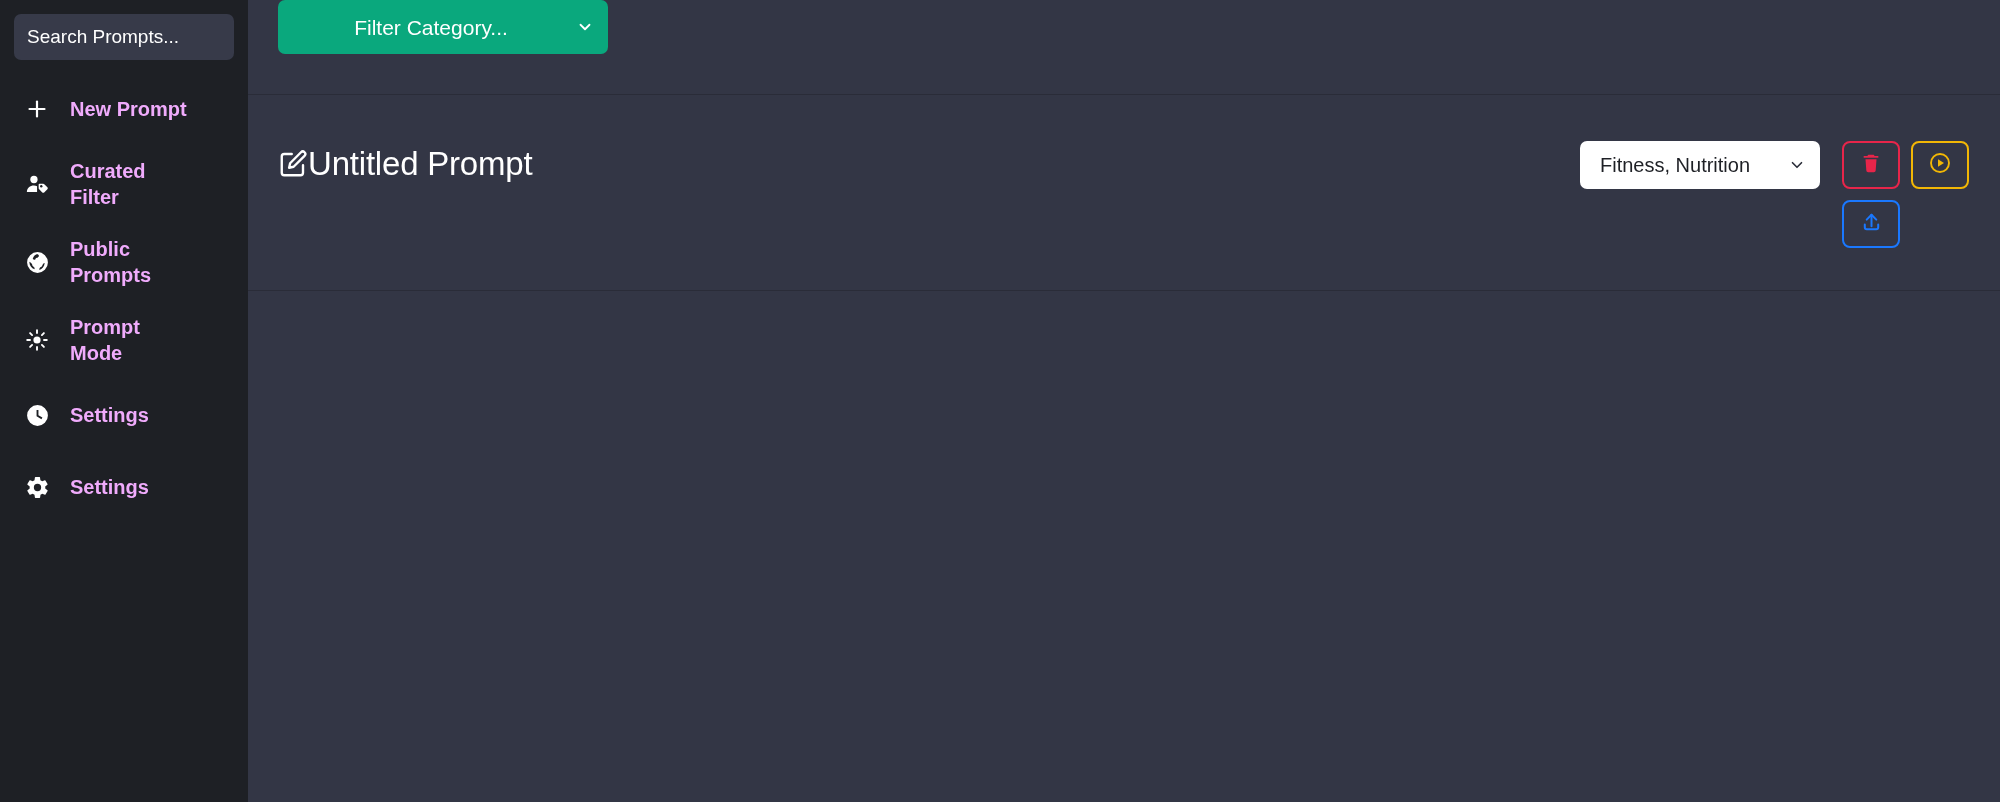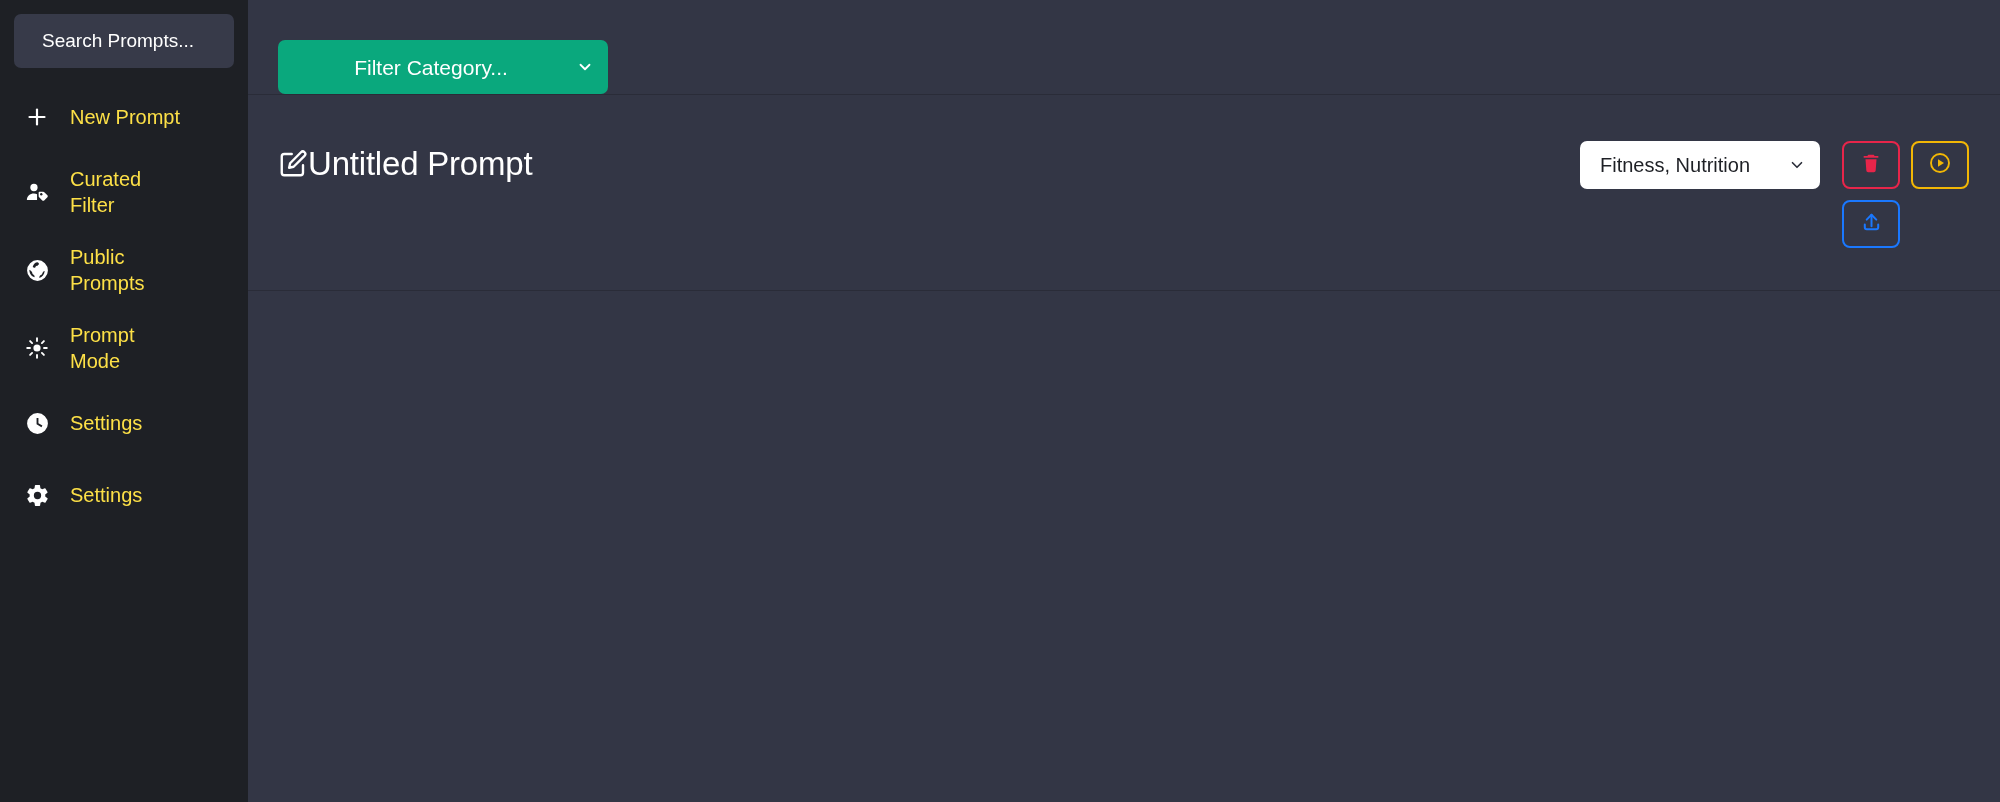--- a/index.html
+++ b/index.html
@@ -29,28 +29,28 @@
     padding-top: 14px;
     position: relative;
   }
 
   .search-wrap {
     padding: 0 14px;
     margin-bottom: 26px;
   }
   .search-input {
     width: 100%;
-    height: 54px;
+    height: 46px;
     background: #373a49;
     border: none;
     border-radius: 7px;
     color: #ffffff;
     font-family: "Liberation Sans", sans-serif;
     font-size: 19px;
-    padding: 0 28px;
+    padding: 0 13px;
     outline: none;
   }
   .search-input::placeholder { color: #ffffff; opacity: 1; }
 
   .nav { display: flex; flex-direction: column; }
 
   .nav-item {
     display: flex;
     align-items: center;
     gap: 20px;
@@ -66,40 +66,41 @@
     min-width: 26px;
     display: flex;
     align-items: center;
     justify-content: center;
     color: #ffffff;
   }
   .nav-item .ico svg { display: block; }
   .nav-label {
     font-size: 20px;
     line-height: 1.3;
-    color: #fde047;
+    color: #f0abfc;
     max-width: 118px;
+    font-weight: bold;
   }
   .nav-item.two-line .nav-label { white-space: normal; }
 
   
   .main {
     flex: 1;
     height: 802px;
     background: #333645;
     display: flex;
     flex-direction: column;
     position: relative;
   }
 
   .topbar {
     height: 95px;
     min-height: 95px;
     display: flex;
-    align-items: flex-end;
+    align-items: flex-start;
     padding-left: 30px;
     border-bottom: 1px solid #2a2c38;
   }
 
   .filter-select {
     position: relative;
     width: 330px;
     height: 54px;
   }
   .filter-select select {

